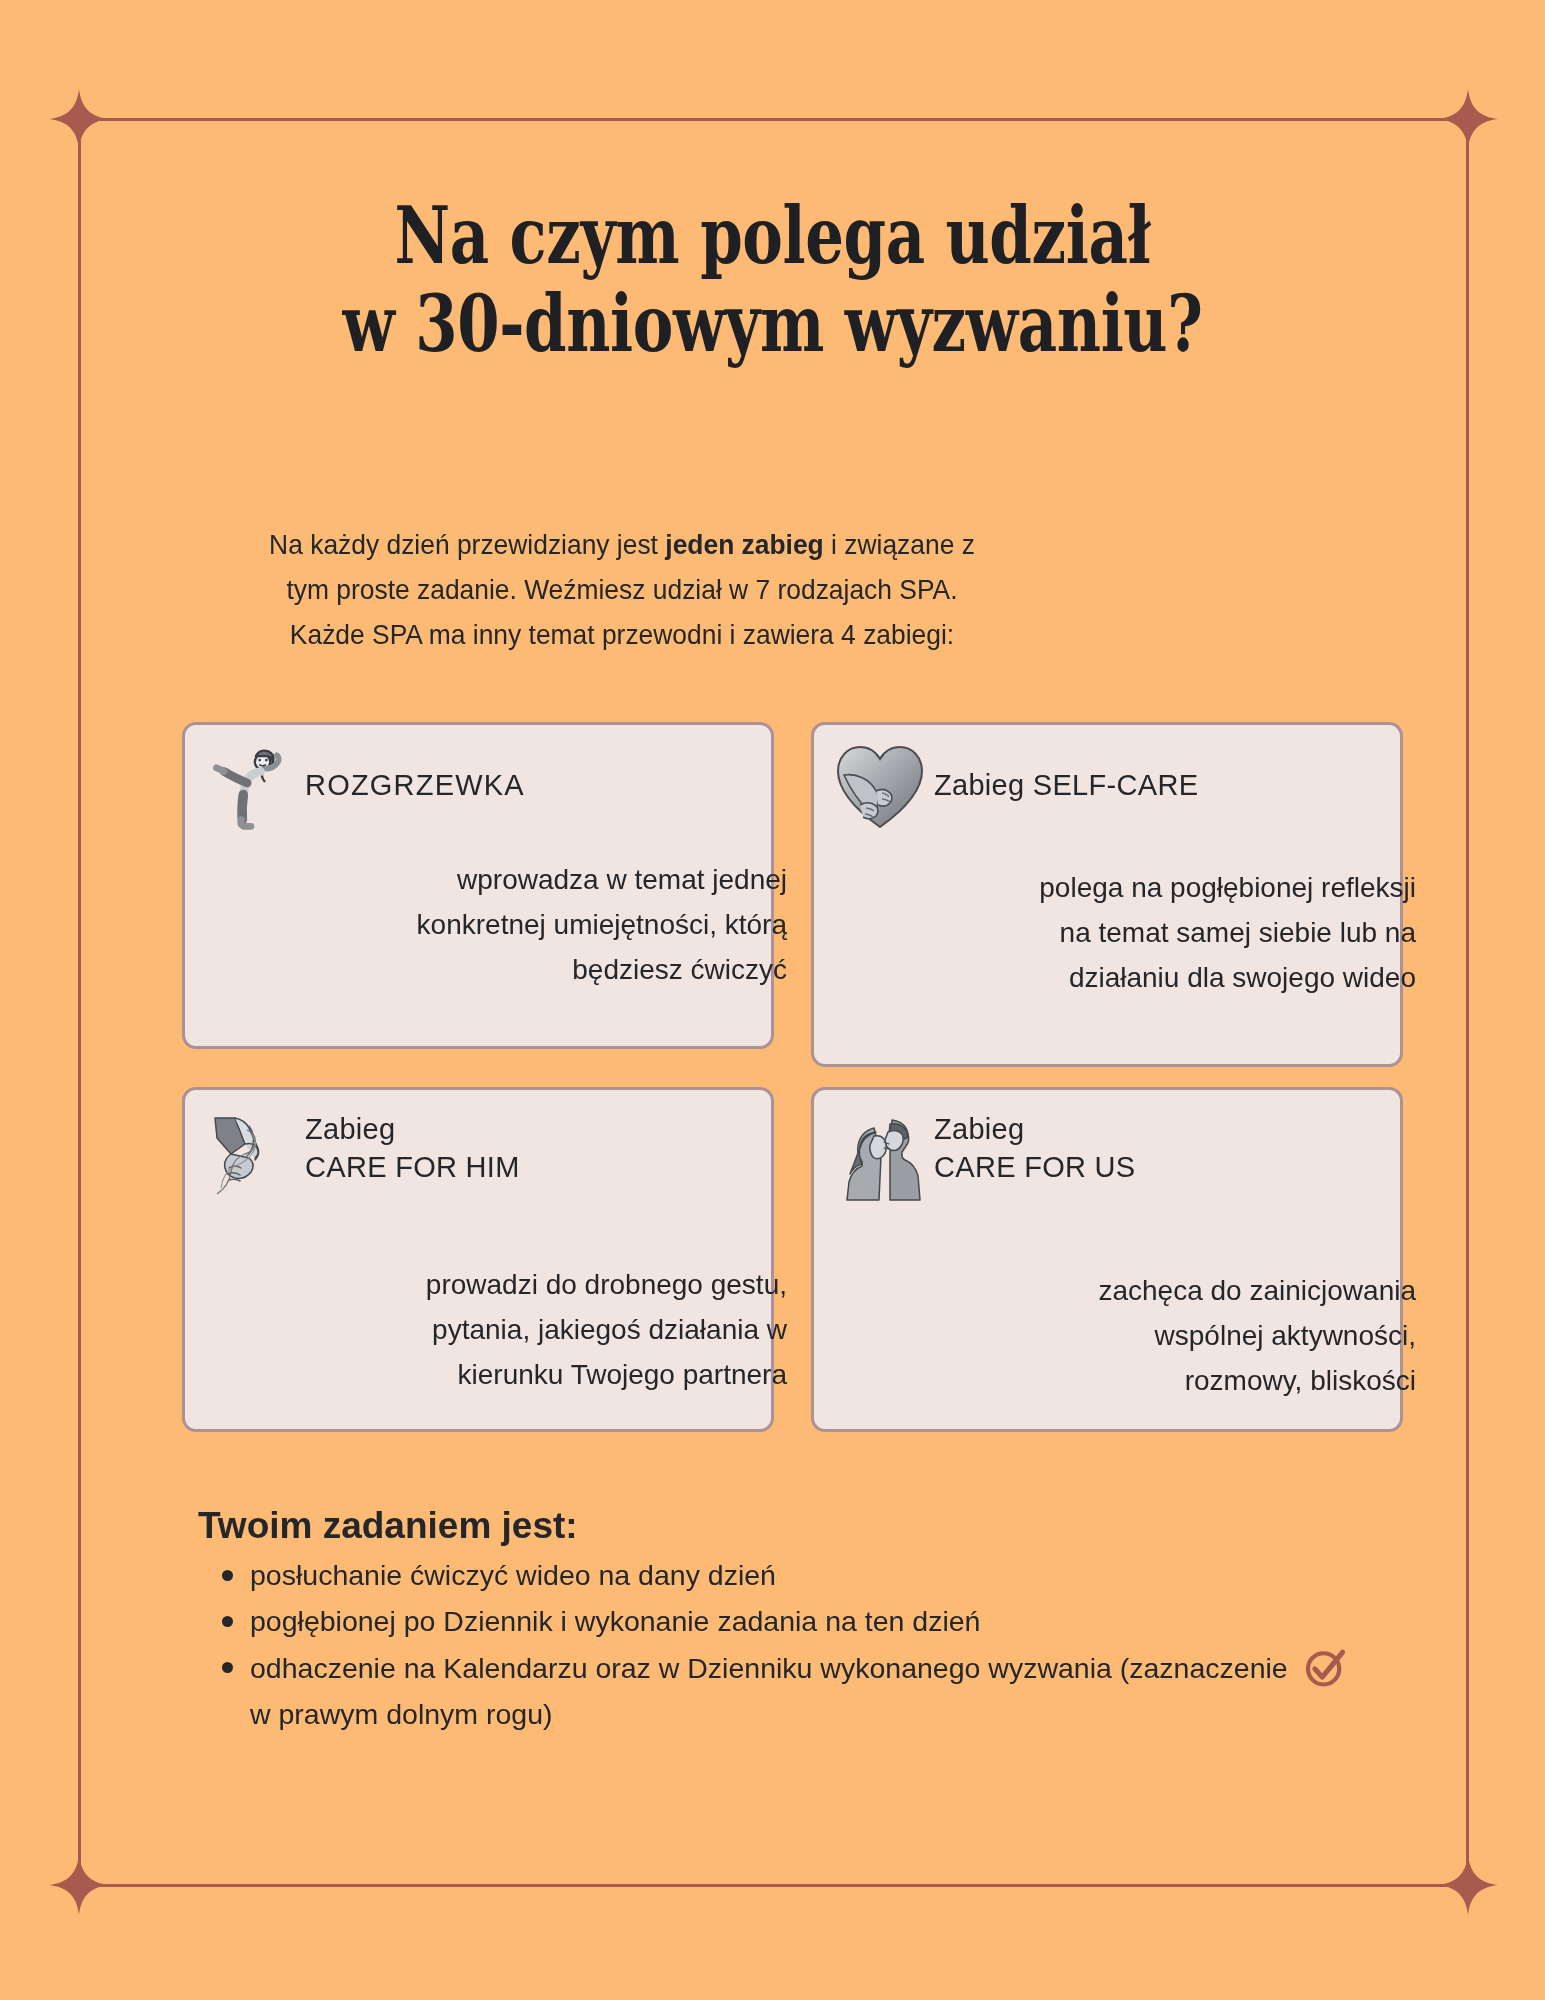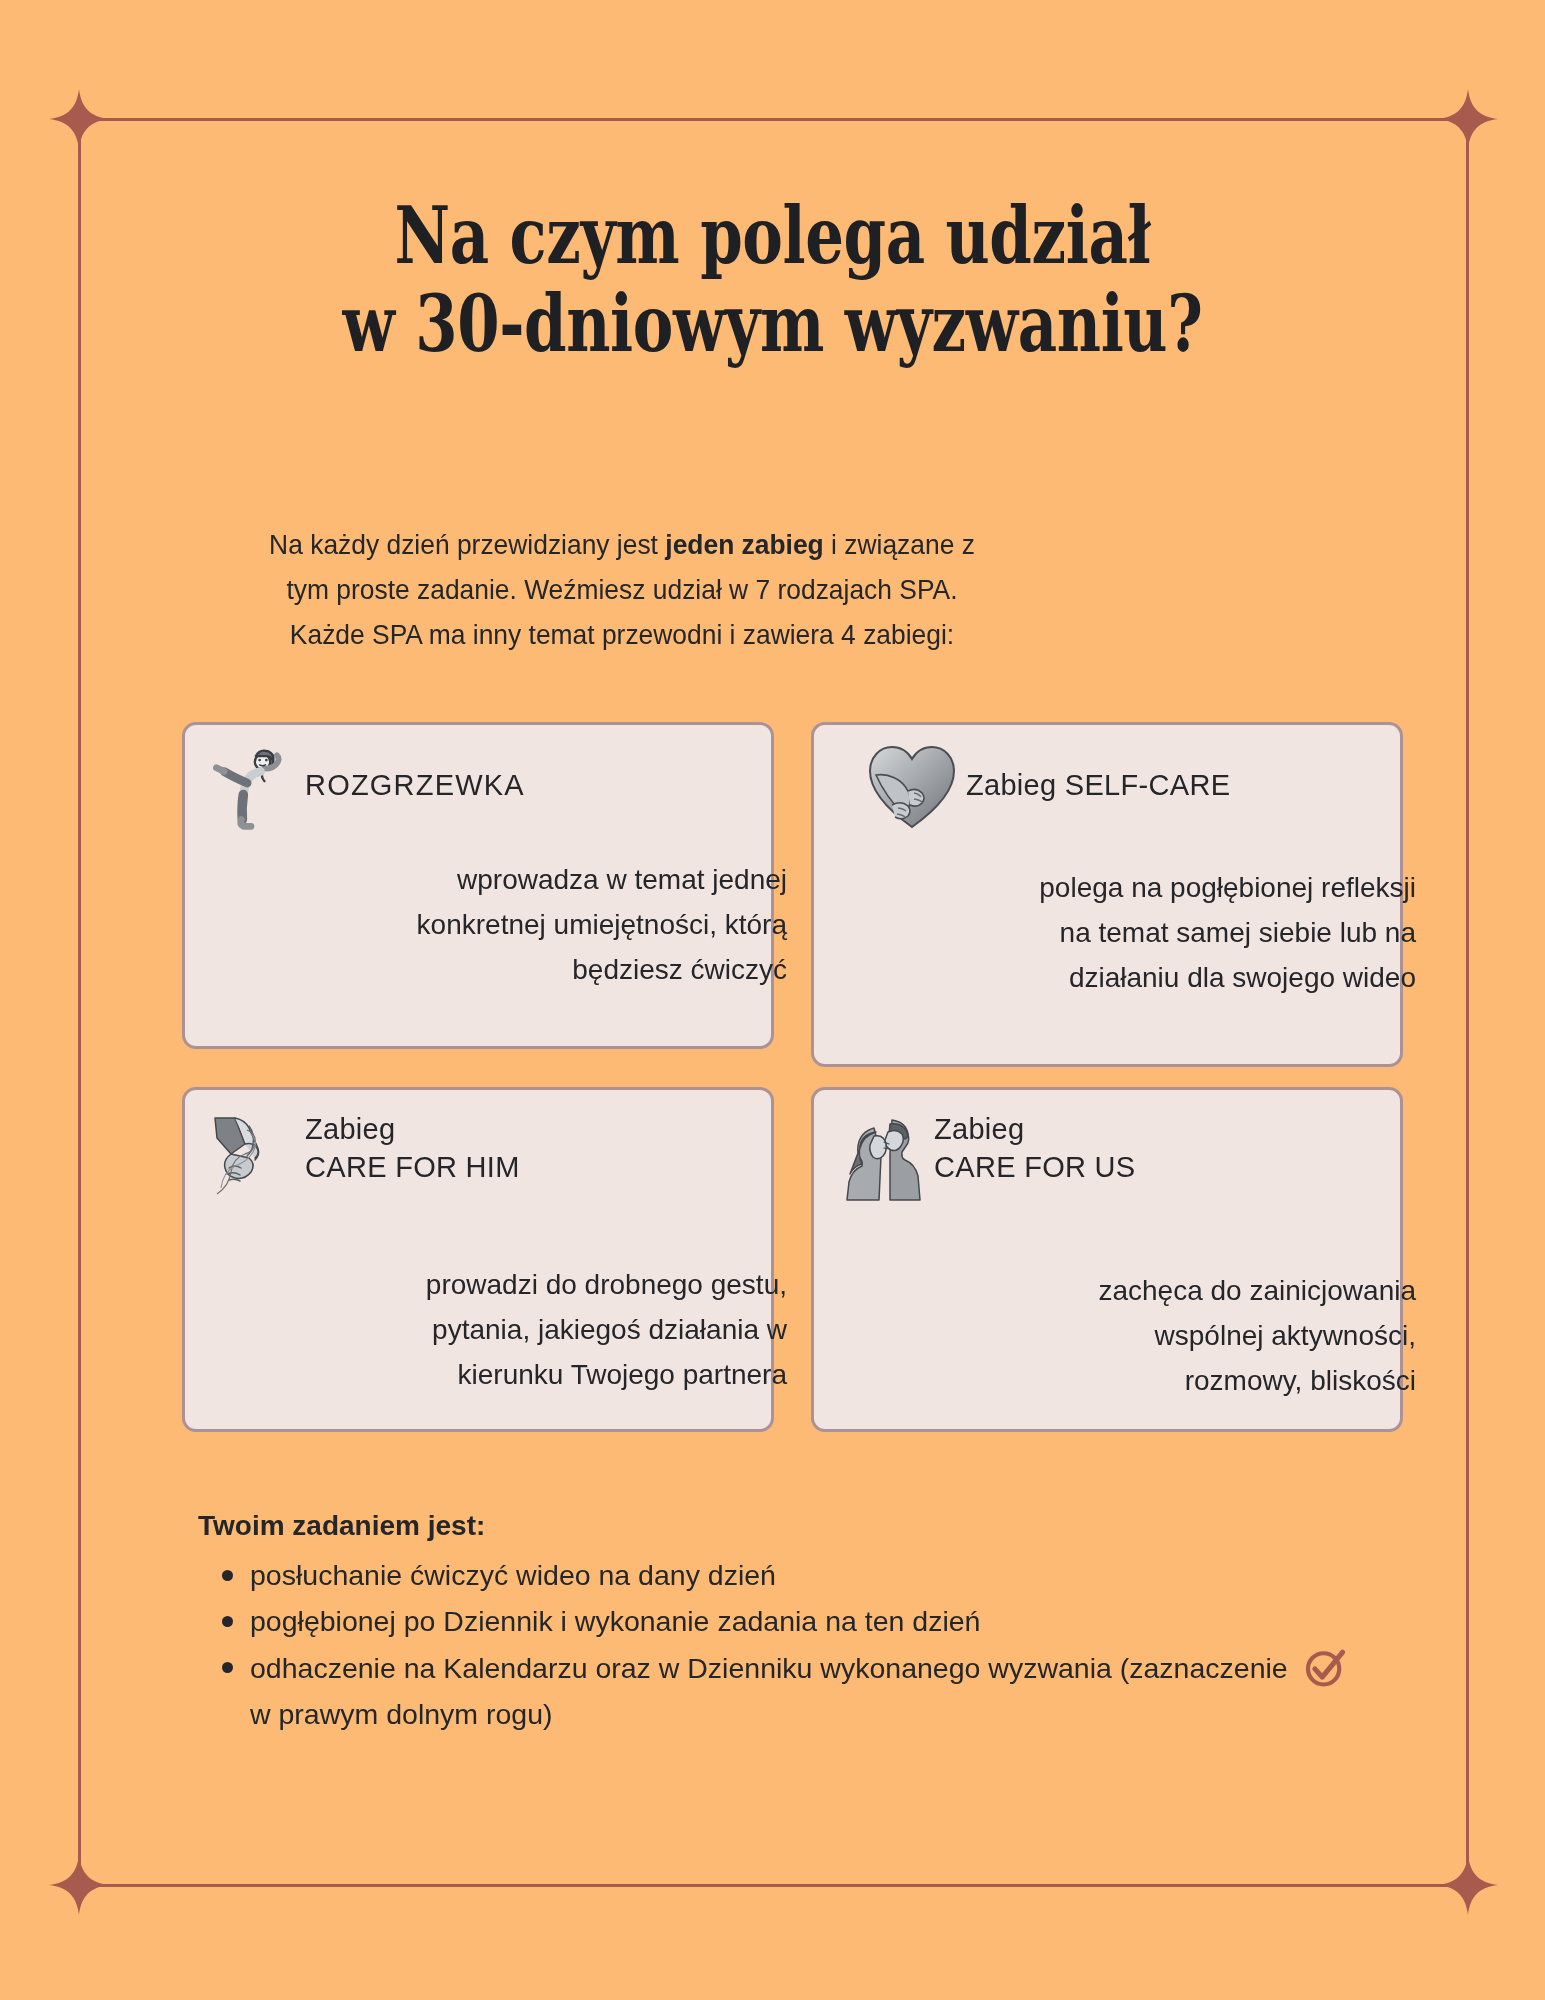--- a/index.html
+++ b/index.html
@@ -85,21 +85,21 @@
   .card-row.row2 { margin-top: 20px; }
   .card {
     position: relative;
     width: 592px;
     box-sizing: border-box;
     background: #F1E5E1;
     border: 3px solid #AC9195;
     border-radius: 14px;
   }
   .card.c1 { height: 327px; }
-  .card.c2 { height: 345px; padding-left: 32px; }
+  .card.c2 { height: 345px; }
   .card.c3 { height: 345px; }
   .card.c4 { height: 345px; }
 
   .card-head {
     display: flex;
     align-items: center;
     height: 120px;
     padding-left: 12px;
   }
   .card-icon {
@@ -141,21 +141,21 @@
   .card.c4 .card-body { top: 178px; }
 
   
   #tasks {
     position: absolute;
     left: 198px;
     top: 1506px;
     width: 1180px;
   }
   #tasks-heading {
-    font-size: 28px;
+    font-size: 37px;
     font-weight: bold;
     color: #24262A;
     line-height: 40px;
   }
   #tasks ul {
     list-style: none;
     margin: 6px 0 0 0;
     padding: 0;
   }
   #tasks li {

